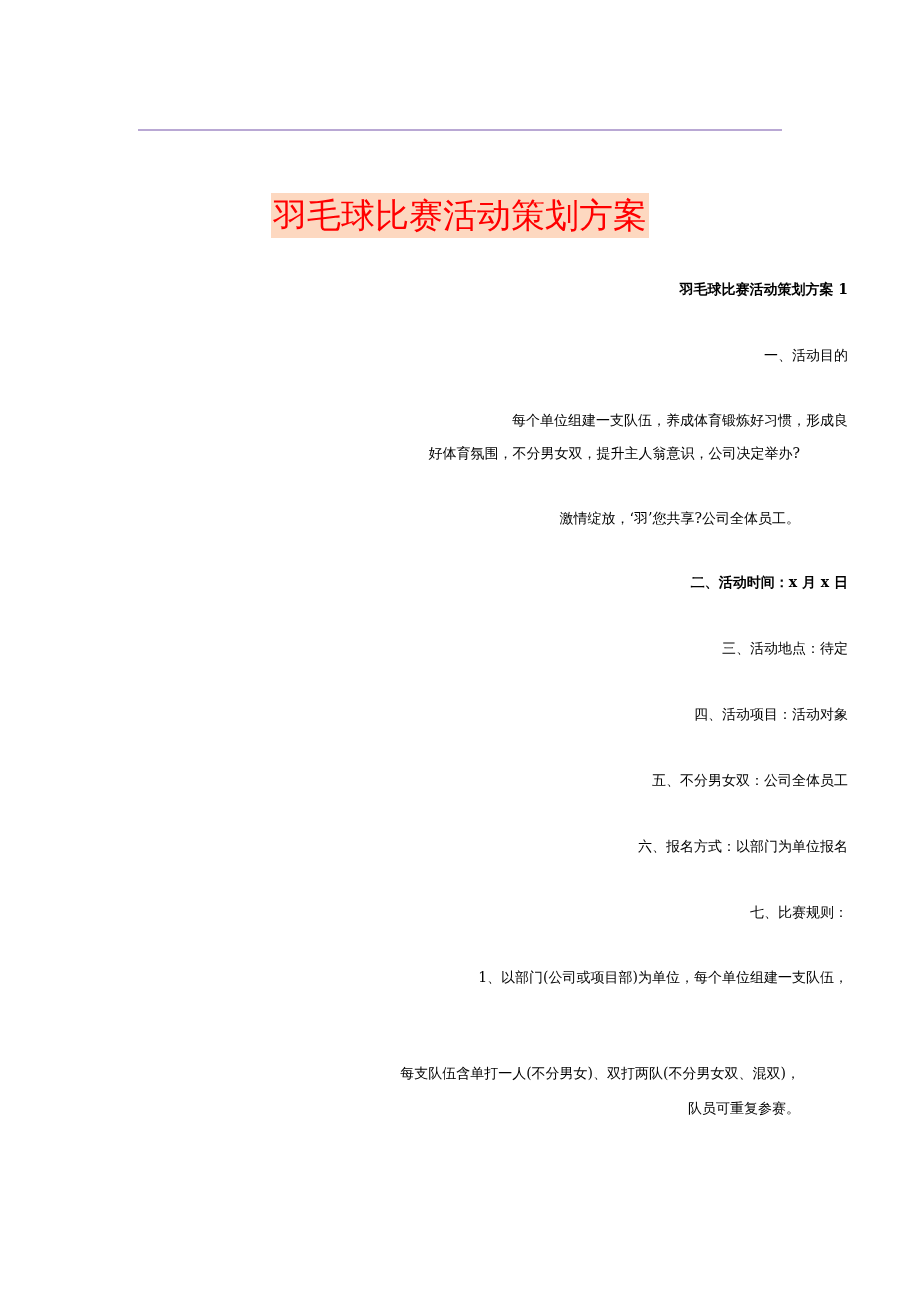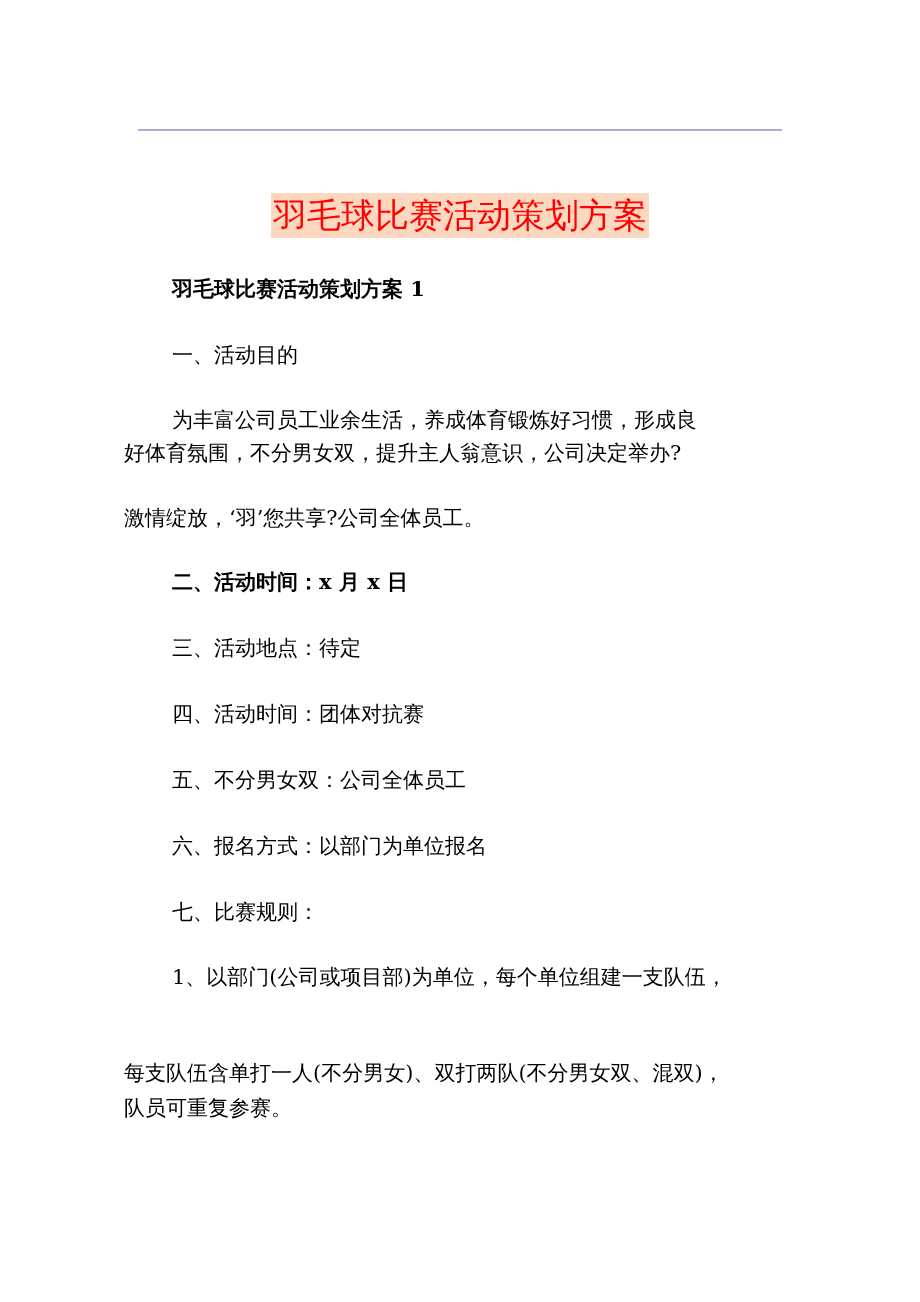--- a/index.html
+++ b/index.html
@@ -36,48 +36,49 @@
       background: #fdd8c0;
       color: #ff0000;
       font-size: 34px;
       line-height: 45px;
       padding: 0 2px;
       font-family: "DejaVu Sans", "Liberation Sans", sans-serif;
       letter-spacing: 0px;
     }
     .line {
       position: absolute;
-      left: 124px;
+      left: 140px;
       width: 660px;
-      font-size: 21px;
+      font-size: 14px;
       line-height: 32px;
       white-space: nowrap;
+      text-align: right;
     }
     .indent { padding-left: 48px; }
     .bold { font-weight: bold; }
   </style>
 </head>
 <body>
 
 <div class="rule"></div>
 
 <div class="title-wrap">
   <span class="title">羽毛球比赛活动策划方案</span>
 </div>
 
 <div class="line indent bold" style="top:273px;">羽毛球比赛活动策划方案 1</div>
 
 <div class="line indent" style="top:339px;">一、活动目的</div>
 
-<div class="line indent" style="top:404px;">为丰富公司员工业余生活，养成体育锻炼好习惯，形成良</div>
+<div class="line indent" style="top:404px;">每个单位组建一支队伍，养成体育锻炼好习惯，形成良</div>
 <div class="line" style="top:437px;">好体育氛围，不分男女双，提升主人翁意识，公司决定举办?</div>
 <div class="line" style="top:502px;">激情绽放，‘羽’您共享?公司全体员工。</div>
 
 <div class="line indent" style="top:566px;font-weight:bold;">二、活动时间：x 月 x 日</div>
 <div class="line indent" style="top:632px;">三、活动地点：待定</div>
-<div class="line indent" style="top:698px;">四、活动时间：团体对抗赛</div>
+<div class="line indent" style="top:698px;">四、活动项目：活动对象</div>
 <div class="line indent" style="top:764px;">五、不分男女双：公司全体员工</div>
 <div class="line indent" style="top:830px;">六、报名方式：以部门为单位报名</div>
 <div class="line indent" style="top:896px;">七、比赛规则：</div>
 
 <div class="line indent" style="top:961px;">1、以部门(公司或项目部)为单位，每个单位组建一支队伍，</div>
 <div class="line" style="top:1026px;margin-top:31px;">每支队伍含单打一人(不分男女)、双打两队(不分男女双、混双)，</div>
 <div class="line" style="top:1092px;">队员可重复参赛。</div>
 
 </body></html>

